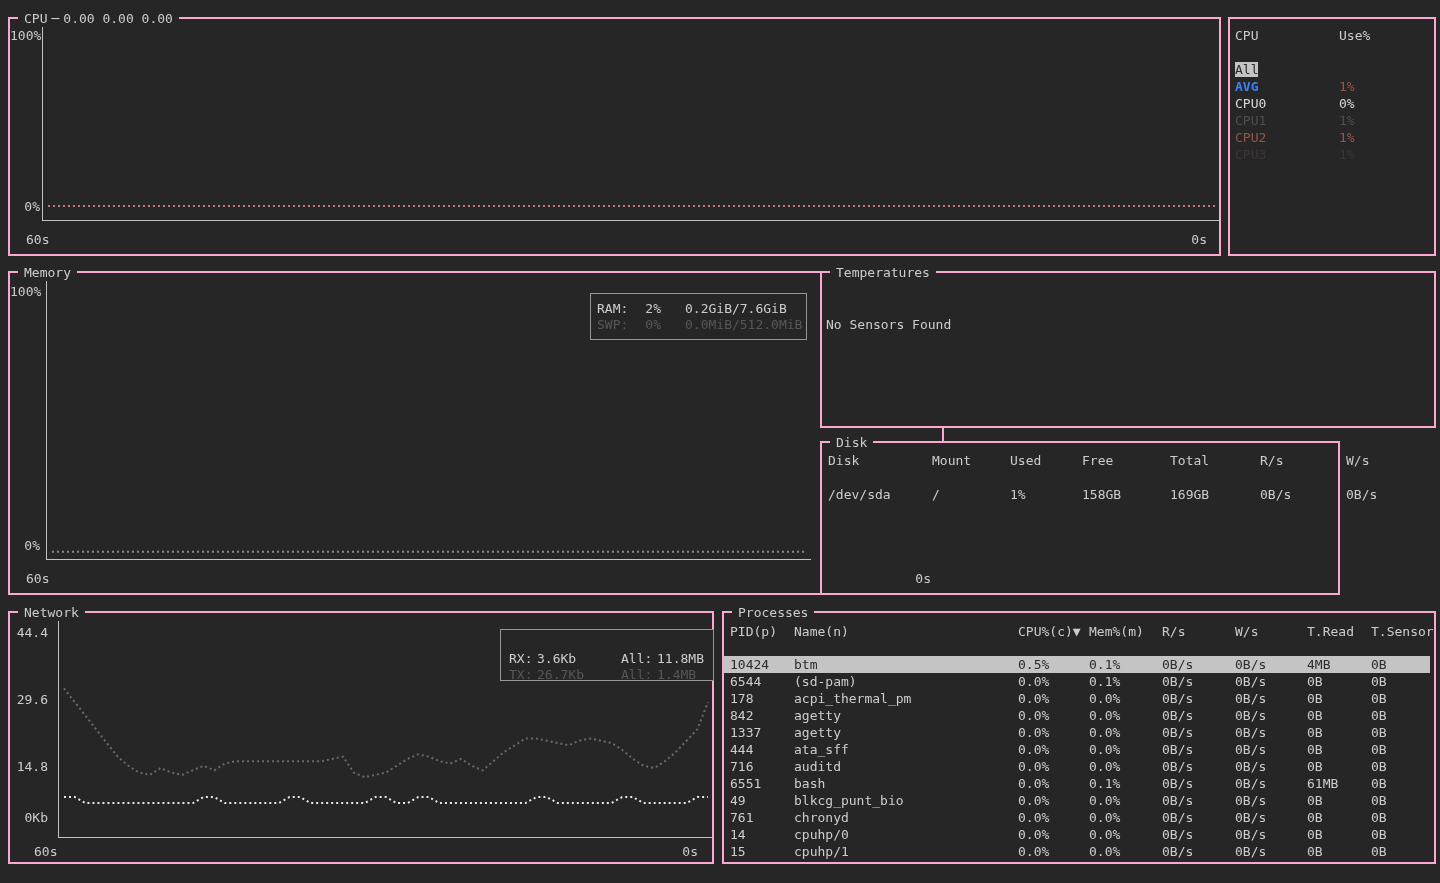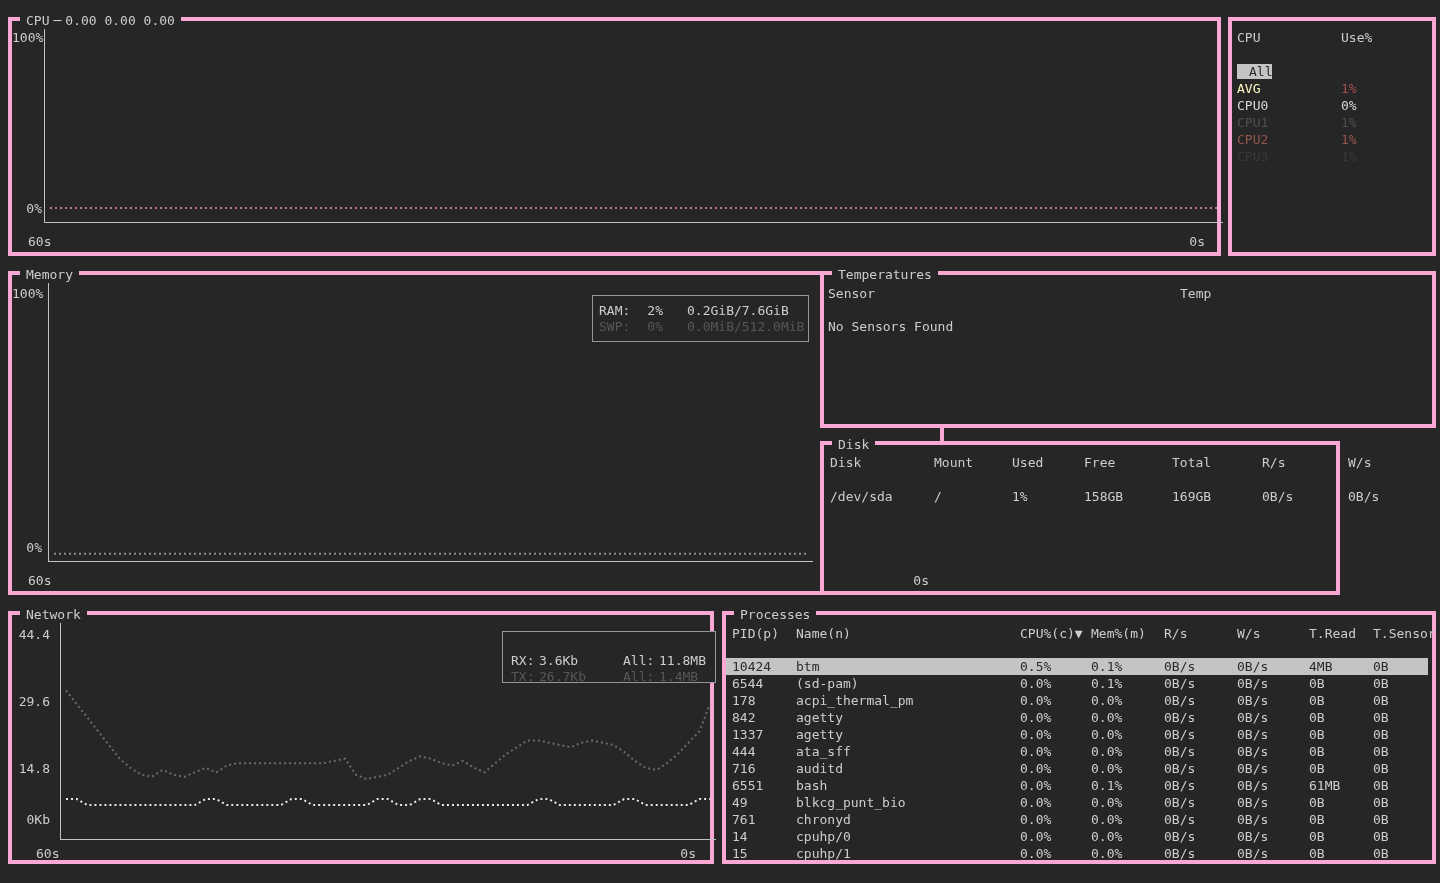--- a/index.html
+++ b/index.html
@@ -1,39 +1,39 @@
 <!DOCTYPE html>
 <html><head>
 <meta charset="utf-8">
 <style>
   * { margin:0; padding:0; box-sizing:border-box; }
   html,body { width:1440px; height:883px; background:#262626; overflow:hidden;
     font-family:"DejaVu Sans Mono","Liberation Mono",monospace;
     font-size:13px; line-height:17px; color:#cdcdcd; }
-  .panel { position:absolute; border:4px solid #f9a8d4; background:#262626; }
+  .panel { position:absolute; border:2px solid #f9a8d4; background:#262626; }
   .panel-title { position:absolute; top:-9px; left:8px; background:#262626;
     padding:0 6px; white-space:nowrap; z-index:3; }
   .panel-title .sep { margin:0 4px; }
   svg.chart { position:absolute; left:0; top:0; z-index:1; }
   .ylab { position:absolute; left:0; width:38px; text-align:right; z-index:2; }
   .ylab.w30 { width:30px; }
   .xlab { position:absolute; z-index:2; }
   .dim { color:#575757; }
   
   .overlay-box { position:absolute; border:1px solid #979797; background:#262626;
     z-index:4; padding-top:7px; }
   .mem-legend-row { display:grid; grid-template-columns:44px 20px 24px auto;
     padding-left:6px; height:16px; line-height:16px; }
   .mem-legend-row .pct { text-align:right; }
   .net-legend-row { display:grid; grid-template-columns:28px 84px 36px auto;
     padding-left:8px; height:16px; line-height:16px; }
   
   .cl-row { display:grid; grid-template-columns:104px auto; padding-left:5px;
     height:17px; position:absolute; left:0; right:0; }
-  .sel-chip { background:#c4c4c4; color:#2b2b2b;padding-left:12px; }
+  .sel-chip { background:#c4c4c4; color:#2b2b2b; }
   
   .temp-head { display:grid; grid-template-columns:352px auto; padding-left:4px;
     position:absolute; left:0; right:0; top:10px; }
   
   .disk-grid { display:grid; grid-template-columns:104px 78px 72px 88px 90px 86px auto;
     padding-left:6px; position:absolute; left:0; right:0; }
   
   .proc-grid { display:grid; grid-template-columns:64px 224px 71px 73px 73px 72px 64px auto;
     padding-left:6px; position:absolute; left:0; right:4px; }
   .proc-rows { position:absolute; left:0; right:4px; top:43px; }
@@ -62,21 +62,21 @@
   <div class="cl-row" style="top:8px;">
     <div>CPU</div>
     <div>Use%</div>
   </div>
   <div>
       <div class="cl-row" style="top: 42px;">
         <div><span class="sel-chip">All</span></div>
         <div></div>
       </div>
       <div class="cl-row" style="top: 59px;">
-        <div><span style="color: #fef9c3;">AVG</span></div>
+        <div><span style="color: #3b82f6; font-weight: bold;">AVG</span></div>
         <div style="color: rgb(168, 76, 76);">1%</div>
       </div>
       <div class="cl-row" style="top: 76px;">
         <div><span style="color: rgb(216, 216, 216);">CPU0</span></div>
         <div style="color: rgb(216, 216, 216);">0%</div>
       </div>
       <div class="cl-row" style="top: 93px;">
         <div><span style="color: rgb(79, 79, 79);">CPU1</span></div>
         <div style="color: rgb(79, 79, 79);">1%</div>
       </div>
@@ -112,24 +112,20 @@
       <span>SWP:</span>
       <span class="pct">0%</span>
       <span></span>
       <span>0.0MiB/512.0MiB</span>
     </div>
   </div>
 </div>
 
 <div class="panel" style="left:820px; top:271px; width:616px; height:157px;">
   <div class="panel-title">Temperatures</div>
-  <div class="temp-head">
-    <div>Sensor</div>
-    <div>Temp</div>
-  </div>
   <div class="xlab" style="left:4px; top:43px;">No Sensors Found</div>
 </div>
 
 <div class="panel" style="left:820px; top:441px; width:520px; height:154px;">
   <div class="panel-title">Disk</div>
   <div class="disk-grid" style="top:9px;">
     <div>Disk</div>
     <div>Mount</div>
     <div>Used</div>
     <div>Free</div>

